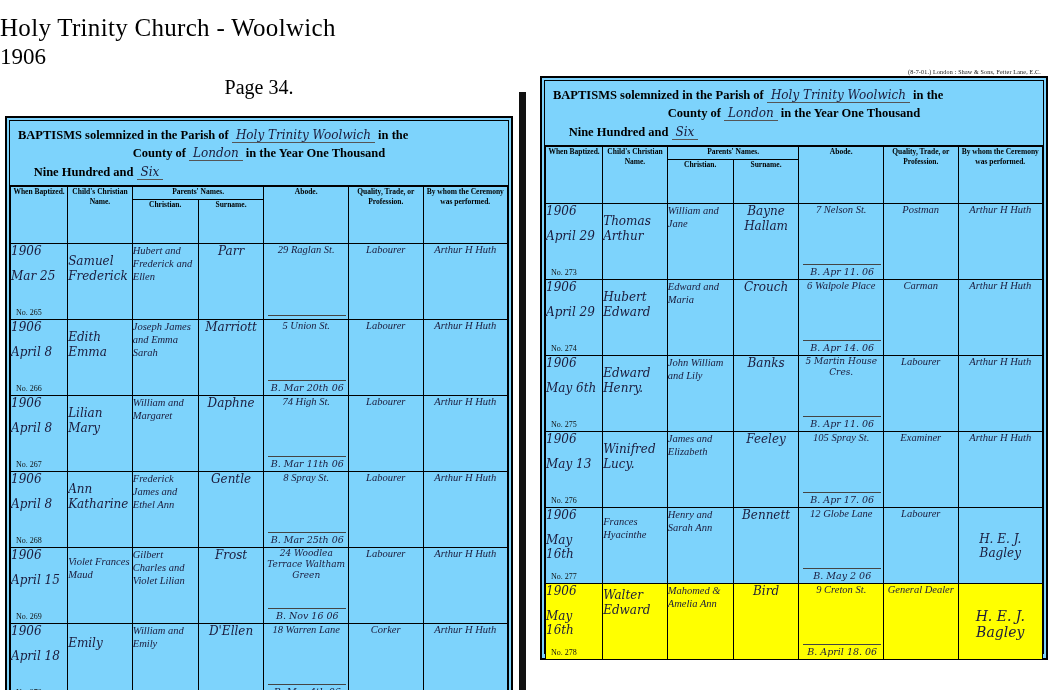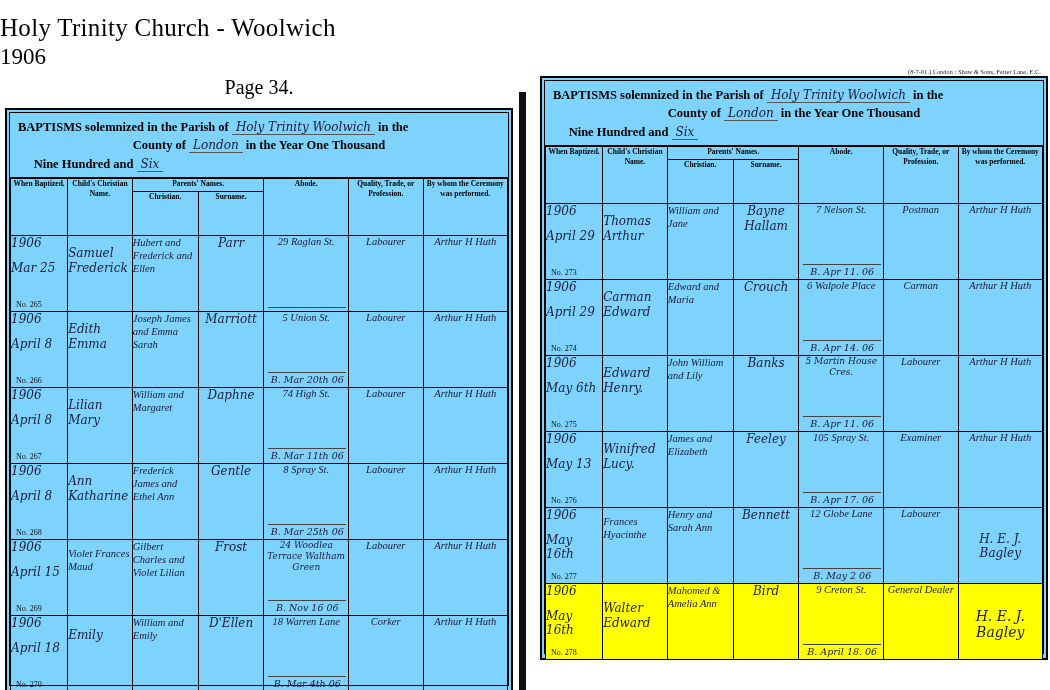--- a/index.html
+++ b/index.html
@@ -42,21 +42,21 @@
     top: 0;
     width: 508px;
     height: 614px;
   }
   .page-left  { left: 5px; }
   .page-right { left: 540px; }
 
   .page-label {
     text-align: center;
     font-size: 20px;
-    margin-bottom: 8px;
+    margin-bottom: 16px;
     height: 24px;
   }
 
   
   .spine {
     position: absolute;
     left: 519px;
     top: 16px;
     width: 7px;
     height: 598px;
@@ -493,21 +493,21 @@
                 </td>
             </tr>
 
             <tr>
               <td class="when-cell">
                 <span class="hw when-year">1906</span>
                 <span class="hw when-day">April 29</span>
                 <span class="entry-no">No. 274</span>
               </td>
               <td class="cell-pad">
-                  <span class="hw" style="padding-top:10px">Carman Edward</span>
+                  <span class="hw" style="padding-top:10px">Hubert Edward</span>
                 </td>
               <td class="cell-pad three-lines">
                   <span class="hw sm">Edward and Maria</span>
                 </td>
               <td class="cell-center">
                   <span class="hw">Crouch</span>
                 </td>
               <td class="cell-center">
                   <span class="hw sm">6 Walpole Place</span>
                 <span class="born-note">B. Apr 14. 06</span>
@@ -601,21 +601,21 @@
                 </td>
             </tr>
 
             <tr class="highlight">
               <td class="when-cell">
                 <span class="hw when-year">1906</span>
                 <span class="hw when-day">May 16th</span>
                 <span class="entry-no">No. 278</span>
               </td>
               <td class="cell-pad">
-                  <span class="hw" style="padding-top:17px">Walter Edward</span>
+                  <span class="hw" style="padding-top:4px">Walter Edward</span>
                 </td>
               <td class="cell-pad three-lines">
                   <span class="hw sm">Mahomed &amp; Amelia Ann</span>
                 </td>
               <td class="cell-center">
                   <span class="hw">Bird</span>
                 </td>
               <td class="cell-center">
                   <span class="hw sm">9 Creton St.</span>
                 <span class="born-note">B. April 18. 06</span>

